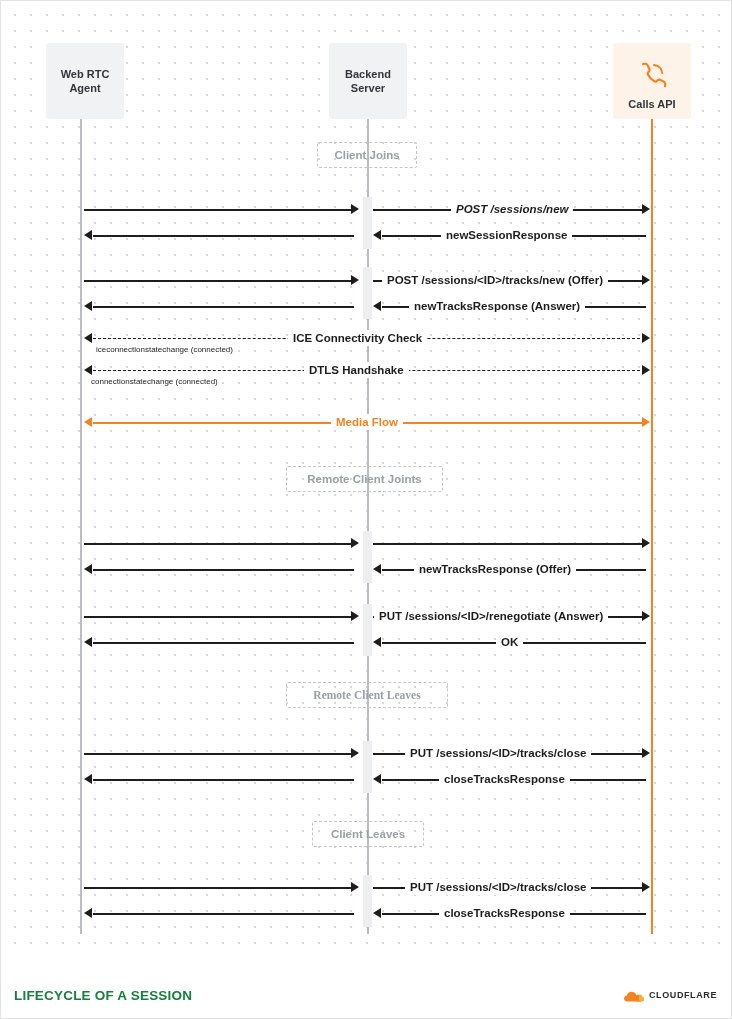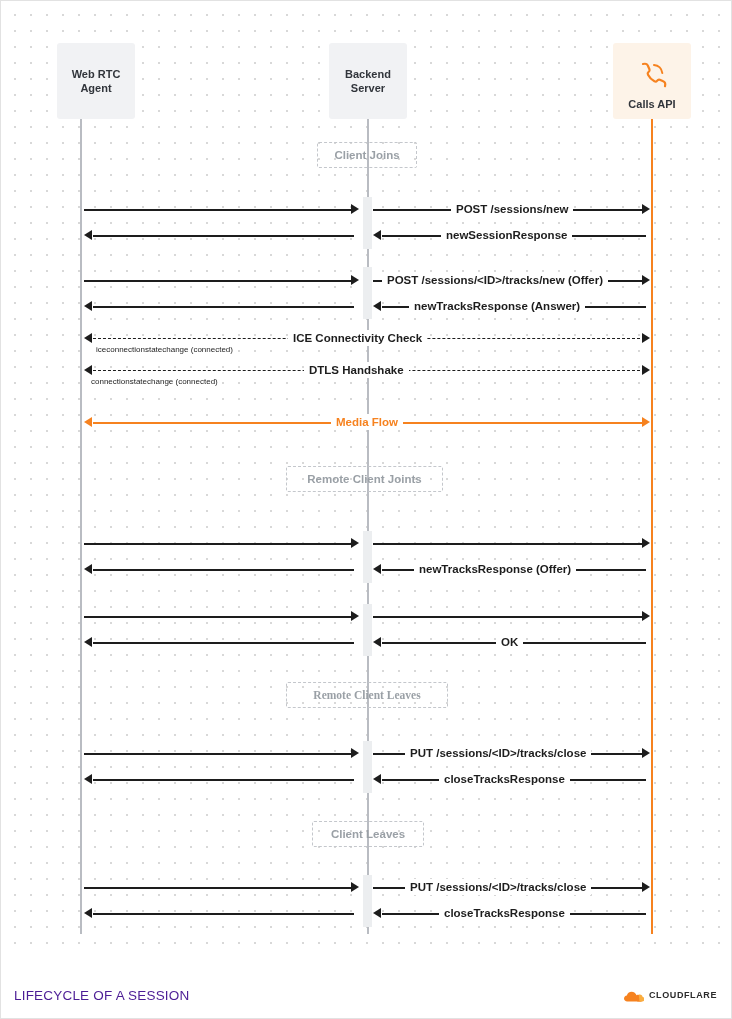--- a/index.html
+++ b/index.html
@@ -156,22 +156,22 @@
     background: #ffffff;
     padding: 0 2px;
     white-space: nowrap;
   }
   
   .footer-title {
     position: absolute;
     left: 13px;
     top: 987px;
     font-size: 13.5px;
-    font-weight: normal;
-    color: #4c1d95;
+    font-weight: bold;
+    color: #15803d;
     letter-spacing: 0.2px;
   }
   .cf-logo {
     position: absolute;
     right: 14px;
     top: 988px;
     display: flex;
     align-items: center;
     gap: 5px;
   }
@@ -190,21 +190,21 @@
 <body>
 
 <div id="canvas">
 
   <div class="dot-field"></div>
 
   <div class="lifeline" style="left:79px; top:118px; height:815px;"></div>
   <div class="lifeline" style="left:366px; top:118px; height:815px;"></div>
   <div class="lifeline orange" style="left:650px; top:118px; height:815px;"></div>
 
-  <div class="actor actor-plain" style="left:56px; top:42px;">
+  <div class="actor actor-plain" style="left:45px; top:42px;">
     <span class="sub">Web RTC</span>
     <span class="sub">Agent</span>
   </div>
 
   <div class="actor actor-plain" style="left:328px; top:42px;">
     <span class="sub">Backend</span>
     <span class="sub">Server</span>
   </div>
 
   <div class="actor actor-calls" style="left:612px; top:42px;">
@@ -235,21 +235,21 @@
   </div>
   <div class="phase" style="left:311px; top:820px; width:112px;">
     <span>Client Leaves</span>
   </div>
 
   <div class="arrow-row" style="left:0; top:200px; width:732px;">
     <div class="arrow-line" style="left:83px; width:270px;"></div>
     <div class="arrow-head right" style="left:350px;"></div>
     <div class="arrow-line" style="left:372px; width:272px;"></div>
     <div class="arrow-head right" style="left:641px;"></div>
-    <div class="arrow-label" style="left:450px;">POST /sessions/new</div>
+    <div class="arrow-label" style="left:450px;font-style:italic;">POST /sessions/new</div>
   </div>
 
   <div class="arrow-row" style="left:0; top:226px; width:732px;">
     <div class="arrow-line" style="left:92px; width:261px;"></div>
     <div class="arrow-head left" style="left:83px;"></div>
     <div class="arrow-line" style="left:381px; width:264px;"></div>
     <div class="arrow-head left" style="left:372px;"></div>
     <div class="arrow-label" style="left:440px;">newSessionResponse</div>
   </div>
 
@@ -305,20 +305,21 @@
     <div class="arrow-line" style="left:381px; width:264px;"></div>
     <div class="arrow-head left" style="left:372px;"></div>
     <div class="arrow-label" style="left:413px;">newTracksResponse (Offer)</div>
   </div>
 
   <div class="arrow-row" style="left:0; top:607px; width:732px;">
     <div class="arrow-line" style="left:83px; width:270px;"></div>
     <div class="arrow-head right" style="left:350px;"></div>
     <div class="arrow-line" style="left:372px; width:272px;"></div>
     <div class="arrow-head right" style="left:641px;"></div>
+    <div class="arrow-label" style="left:373px;">PUT /sessions/&lt;ID&gt;/renegotiate (Answer)</div>
   </div>
 
   <div class="arrow-row" style="left:0; top:633px; width:732px;">
     <div class="arrow-line" style="left:92px; width:261px;"></div>
     <div class="arrow-head left" style="left:83px;"></div>
     <div class="arrow-line" style="left:381px; width:264px;"></div>
     <div class="arrow-head left" style="left:372px;"></div>
     <div class="arrow-label" style="left:495px;">OK</div>
   </div>
 

